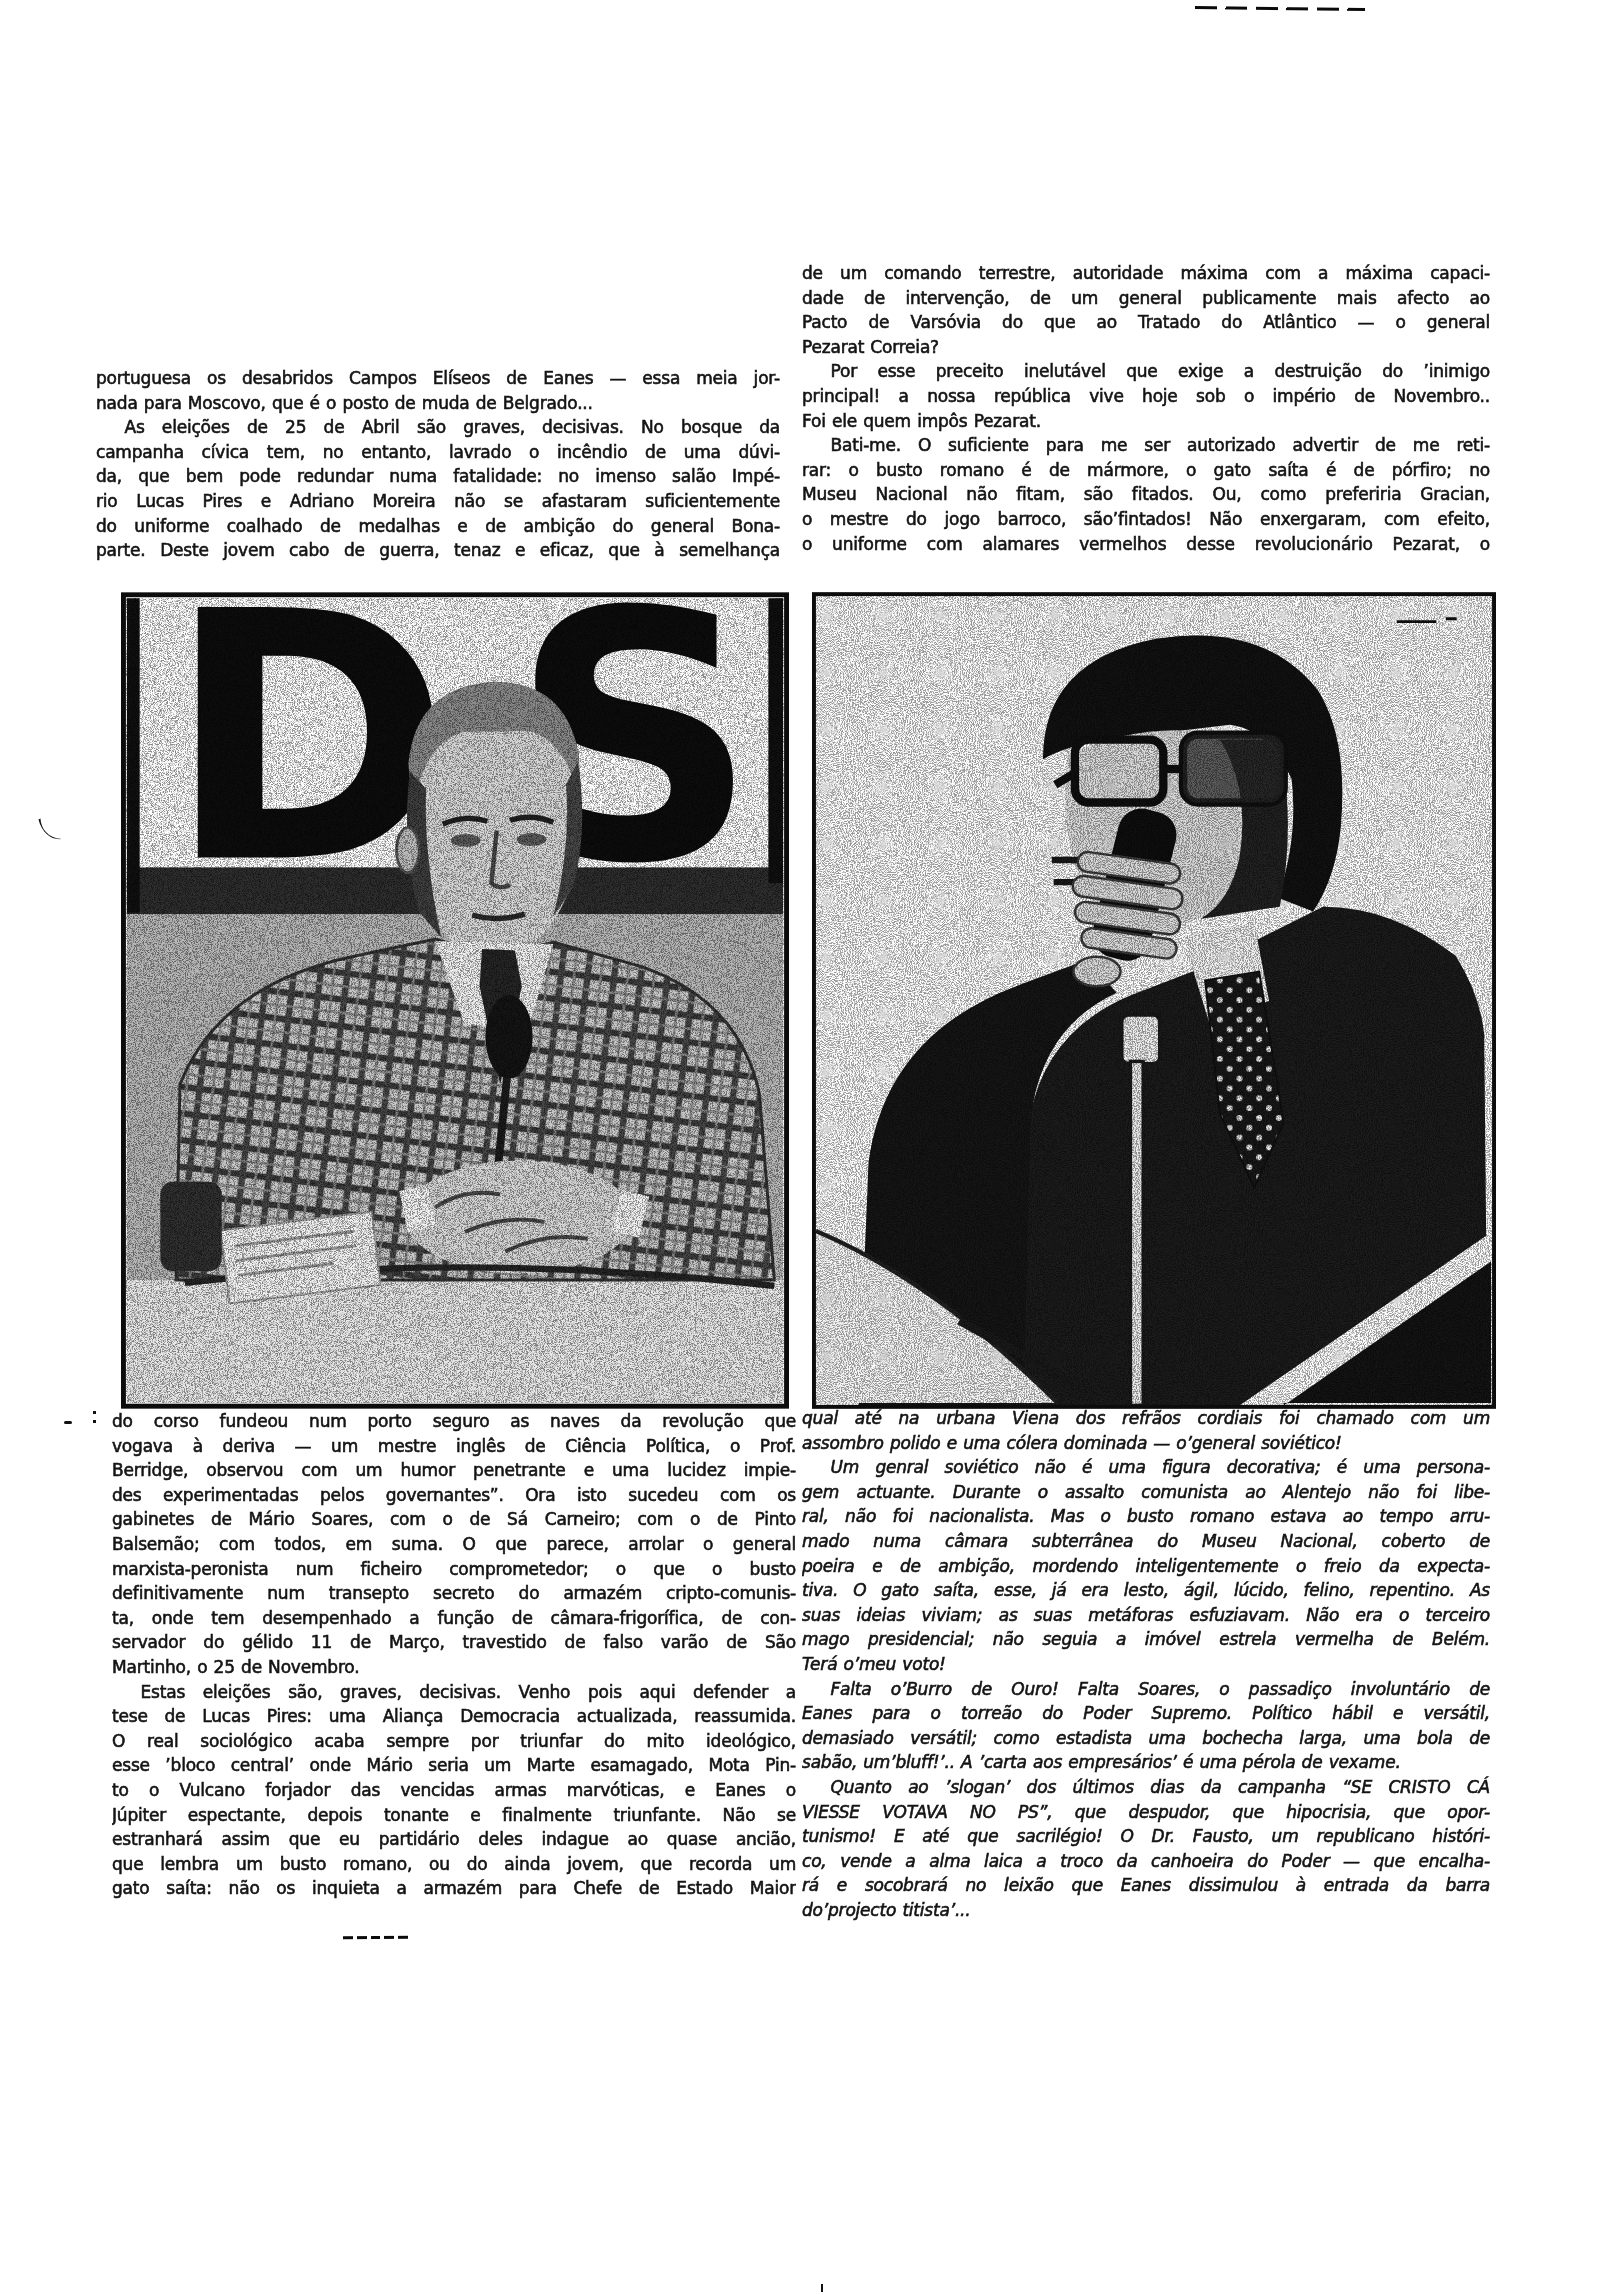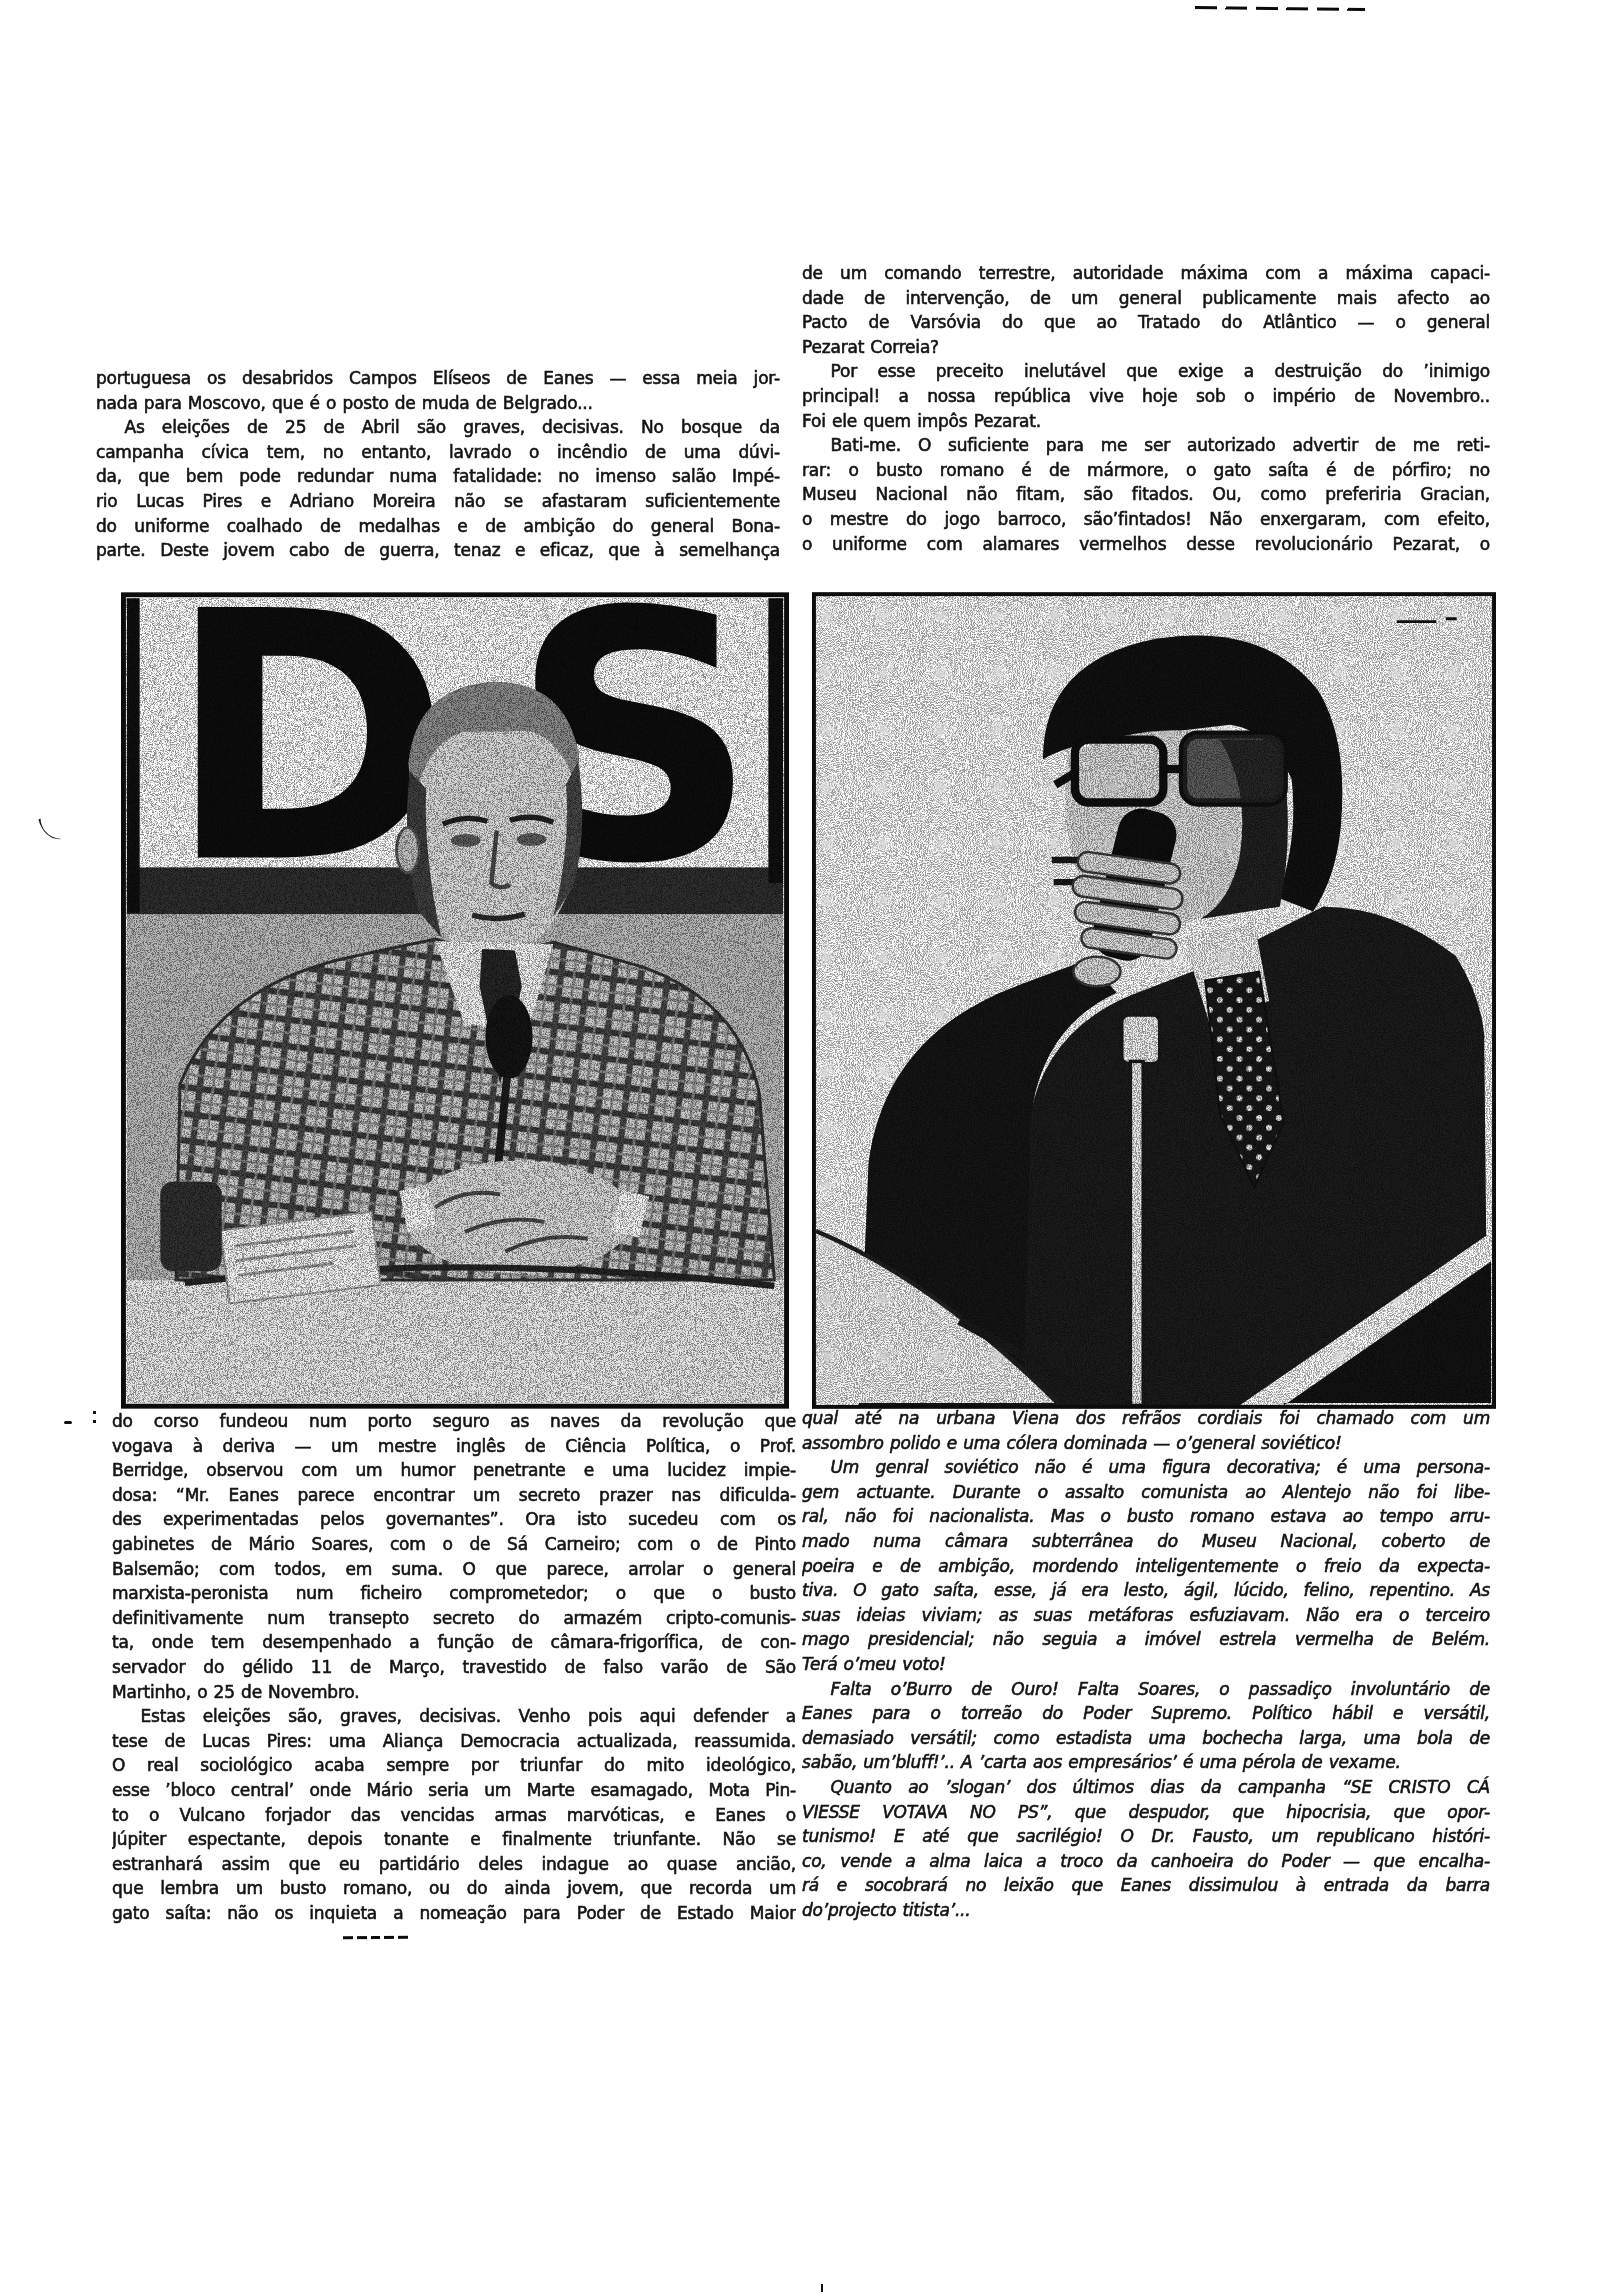--- a/index.html
+++ b/index.html
@@ -203,38 +203,37 @@
 
       <rect x="8" y="8" width="1376" height="1646" filter="url(#grainR)" opacity="0.4"></rect>
       <rect x="4" y="4" width="1384" height="1654" fill="none" stroke="#0c0c0c" stroke-width="8"></rect>
     </svg>
   </figure>
 
   <section id="col-left-bot" class="textcol">
       <div class="tl j">do corso fundeou num porto seguro as naves da revolução que</div>
       <div class="tl j">vogava à deriva — um mestre inglês de Ciência Política, o Prof.</div>
       <div class="tl j">Berridge, observou com um humor penetrante e uma lucidez impie-</div>
-      <div class="tl j">dosa: “Mr. Eanes parece encontrar um secreto prazer nas dificulda-</div>
       <div class="tl j">des experimentadas pelos governantes”. Ora isto sucedeu com os</div>
       <div class="tl j">gabinetes de Mário Soares, com o de Sá Carneiro; com o de Pinto</div>
       <div class="tl j">Balsemão; com todos, em suma. O que parece, arrolar o general</div>
       <div class="tl j">marxista-peronista num ficheiro comprometedor; o que o busto</div>
       <div class="tl j">definitivamente num transepto secreto do armazém cripto-comunis-</div>
       <div class="tl j">ta, onde tem desempenhado a função de câmara-frigorífica, de con-</div>
       <div class="tl j">servador do gélido 11 de Março, travestido de falso varão de São</div>
       <div class="tl">Martinho, o 25 de Novembro.</div>
       <div class="tl j ind">Estas eleições são, graves, decisivas. Venho pois aqui defender a</div>
       <div class="tl j">tese de Lucas Pires: uma Aliança Democracia actualizada, reassumida.</div>
       <div class="tl j">O real sociológico acaba sempre por triunfar do mito ideológico,</div>
       <div class="tl j">esse ’bloco central’ onde Mário seria um Marte esamagado, Mota Pin-</div>
       <div class="tl j">to o Vulcano forjador das vencidas armas marvóticas, e Eanes o</div>
       <div class="tl j">Júpiter espectante, depois tonante e finalmente triunfante. Não se</div>
       <div class="tl j">estranhará assim que eu partidário deles indague ao quase ancião,</div>
       <div class="tl j">que lembra um busto romano, ou do ainda jovem, que recorda um</div>
-      <div class="tl j">gato saíta: não os inquieta a nomeação para Poder de Estado Maior</div>
+      <div class="tl j">gato saíta: não os inquieta a armazém para Chefe de Estado Maior</div>
     </section>
 
   <section id="col-right-bot" class="textcol">
       <div class="tl j">qual até na urbana Viena dos refrãos cordiais foi chamado com um</div>
       <div class="tl">assombro polido e uma cólera dominada — o’general soviético!</div>
       <div class="tl j ind">Um genral soviético não é uma figura decorativa; é uma persona-</div>
       <div class="tl j">gem actuante. Durante o assalto comunista ao Alentejo não foi libe-</div>
       <div class="tl j">ral, não foi nacionalista. Mas o busto romano estava ao tempo arru-</div>
       <div class="tl j">mado numa câmara subterrânea do Museu Nacional, coberto de</div>
       <div class="tl j">poeira e de ambição, mordendo inteligentemente o freio da expecta-</div>

